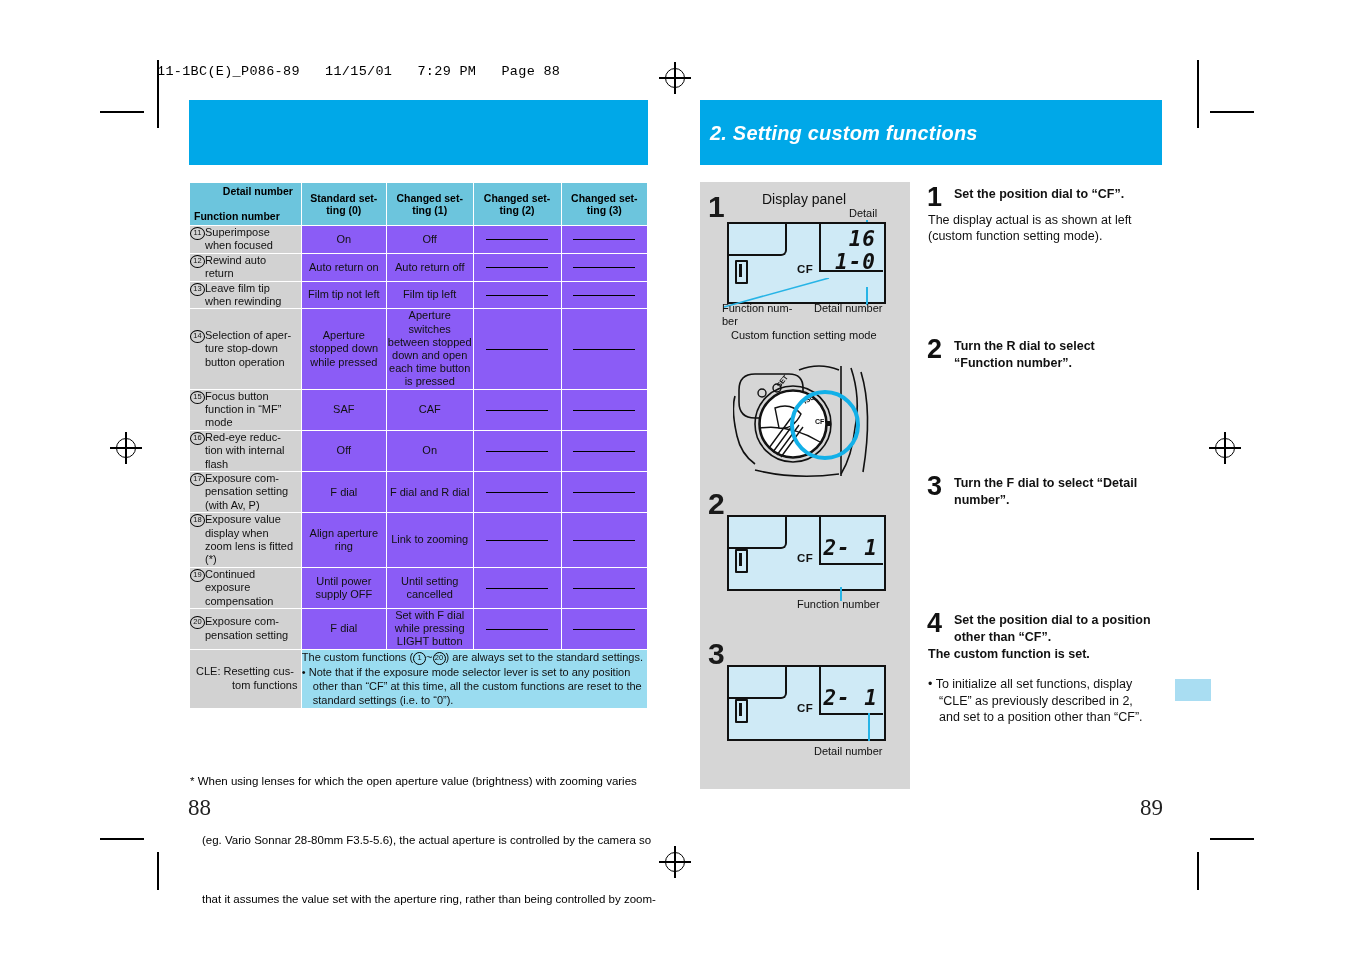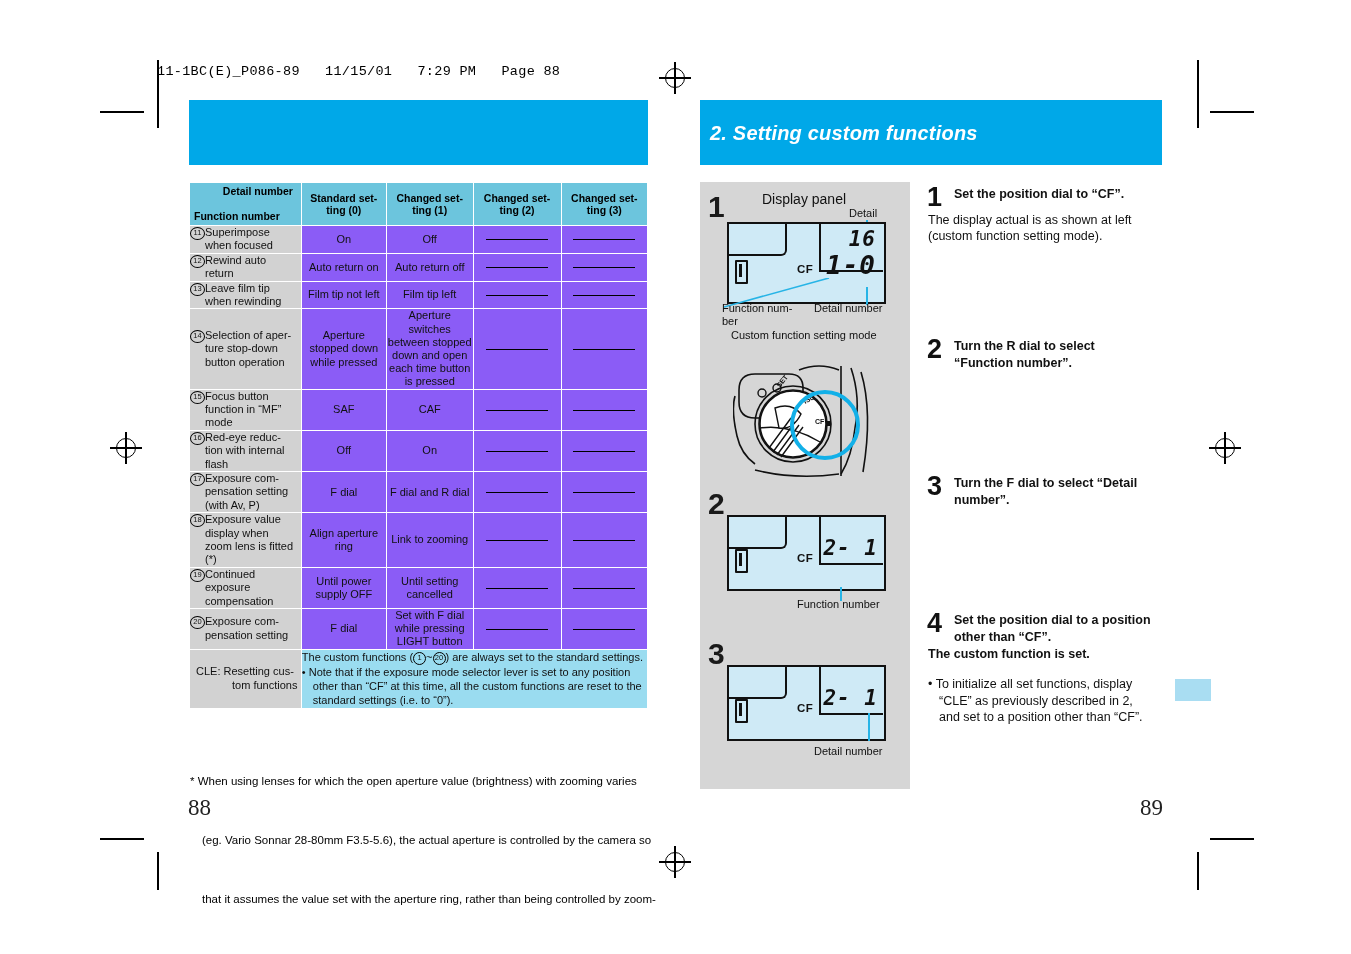--- a/index.html
+++ b/index.html
@@ -279,21 +279,21 @@
   <div class="cap" style="left:849px;top:207px;">Detail</div>
   <div class="lead v" style="left:866px;top:220px;height:28px;"></div>
 
   <div class="lcd" style="left:727px;top:222px;width:155px;height:78px;">
     <div class="subbox"></div>
     <div class="vline" style="left:90px;height:48px;"></div>
     <div class="hline" style="left:90px;top:46px;width:64px;"></div>
     <div class="batt" style="left:6px;top:36px;"></div>
     <div class="cf" style="left:68px;top:39px;">CF</div>
     <div class="seg" style="right:8px;top:3px;font-size:21px;">16</div>
-    <div class="seg" style="right:8px;top:26px;font-size:26px;">1-0</div>
+    <div class="seg" style="right:8px;top:26px;font-size:21px;">1-0</div>
   </div>
 
   <svg style="position:absolute;left:724px;top:278px;width:110px;height:30px;" viewBox="0 0 110 30">
       <line x1="0" y1="29" x2="105" y2="0" stroke="#27b4e6" stroke-width="1.6"></line>
     </svg>
   <div class="lead v" style="left:866px;top:287px;height:18px;"></div>
 
   <div class="cap" style="left:722px;top:302px;">
     <span>Function num-</span><br>
     <span>ber</span>

